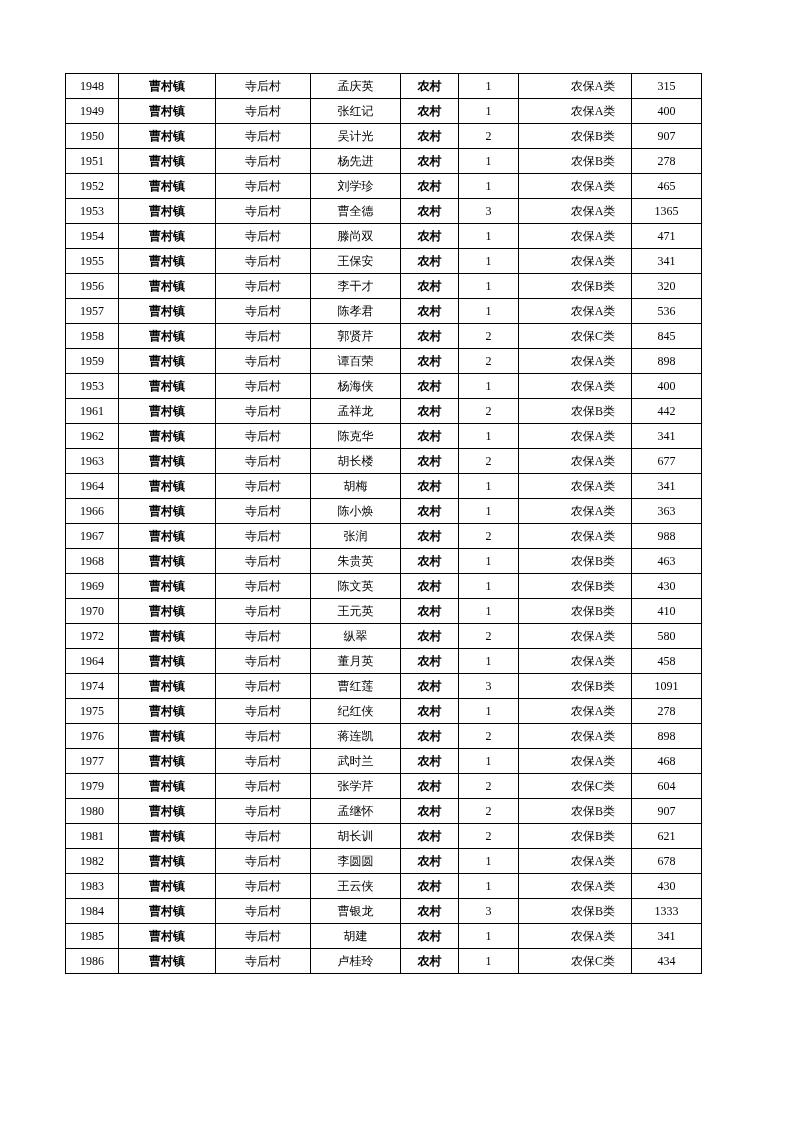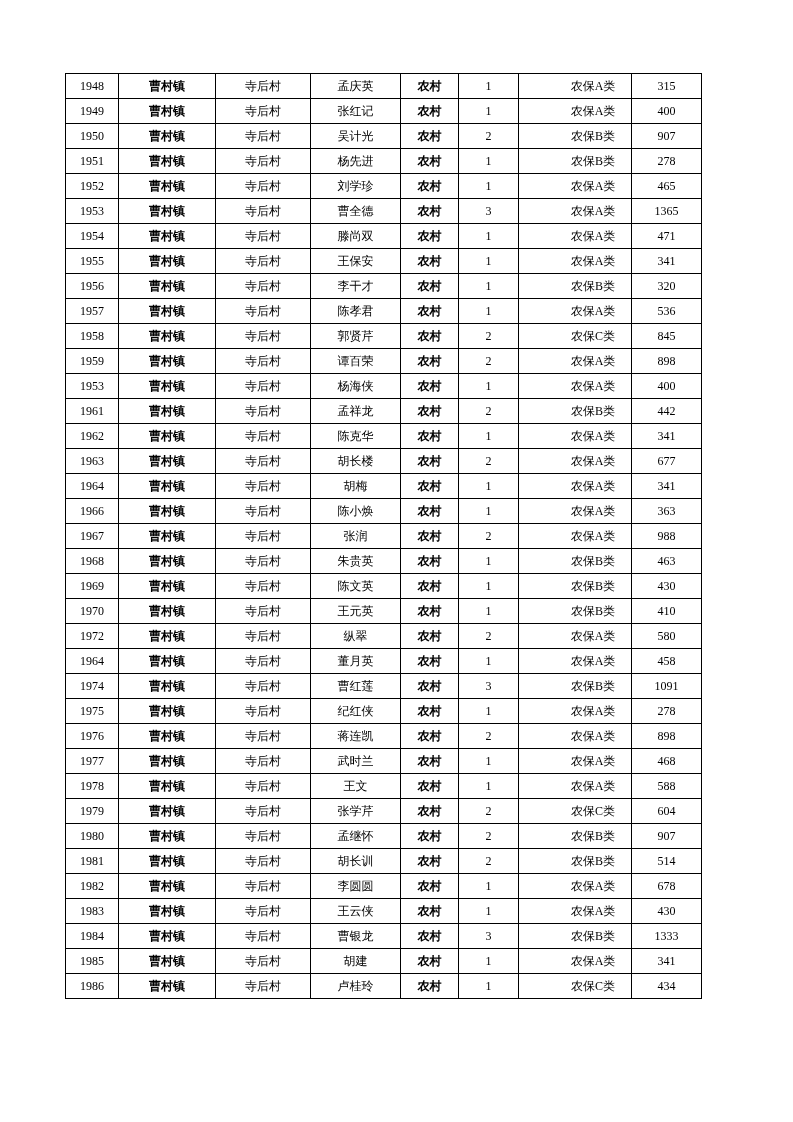--- a/index.html
+++ b/index.html
@@ -324,30 +324,20 @@
           <td class="c0">1977</td>
           <td class="c1">曹村镇</td>
           <td class="c2">寺后村</td>
           <td class="c3">武时兰</td>
           <td class="c4">农村</td>
           <td class="c5">1</td>
           <td class="c6">农保A类</td>
           <td class="c7">468</td>
         </tr>
         <tr>
-          <td class="c0">1978</td>
-          <td class="c1">曹村镇</td>
-          <td class="c2">寺后村</td>
-          <td class="c3">王文</td>
-          <td class="c4">农村</td>
-          <td class="c5">1</td>
-          <td class="c6">农保A类</td>
-          <td class="c7">588</td>
-        </tr>
-        <tr>
           <td class="c0">1979</td>
           <td class="c1">曹村镇</td>
           <td class="c2">寺后村</td>
           <td class="c3">张学芹</td>
           <td class="c4">农村</td>
           <td class="c5">2</td>
           <td class="c6">农保C类</td>
           <td class="c7">604</td>
         </tr>
         <tr>
@@ -361,21 +351,21 @@
           <td class="c7">907</td>
         </tr>
         <tr>
           <td class="c0">1981</td>
           <td class="c1">曹村镇</td>
           <td class="c2">寺后村</td>
           <td class="c3">胡长训</td>
           <td class="c4">农村</td>
           <td class="c5">2</td>
           <td class="c6">农保B类</td>
-          <td class="c7">514</td>
+          <td class="c7">621</td>
         </tr>
         <tr>
           <td class="c0">1982</td>
           <td class="c1">曹村镇</td>
           <td class="c2">寺后村</td>
           <td class="c3">李圆圆</td>
           <td class="c4">农村</td>
           <td class="c5">1</td>
           <td class="c6">农保A类</td>
           <td class="c7">678</td>

